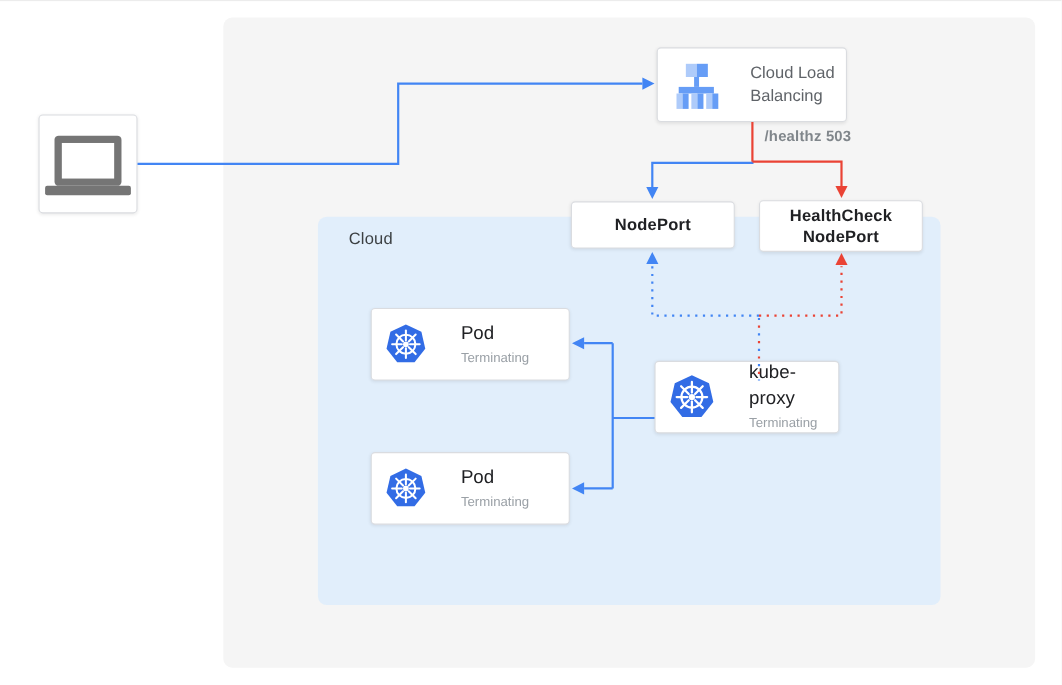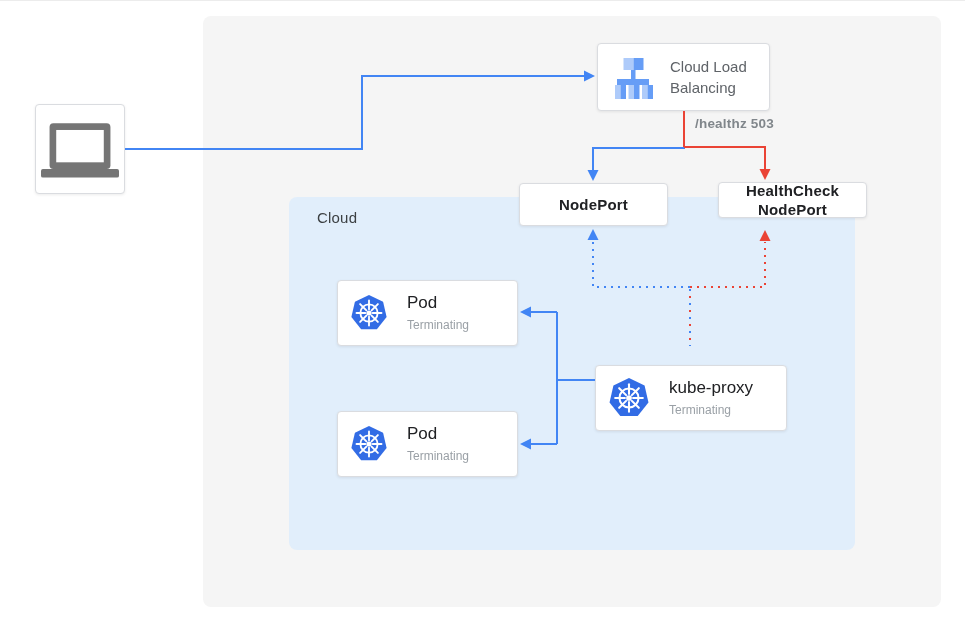--- a/index.html
+++ b/index.html
@@ -22,33 +22,33 @@
   }
   .panel-nodes{
     left:289px;top:196px;width:566px;height:353px;
     background:var(--nodes-bg);border-radius:8px;
   }
   .nodes-label{
     left:28px;top:12px;font-size:15px;color:#3c4043;letter-spacing:.2px;
   }
   .card{
     position:absolute;background:#fff;border:1px solid var(--border);
-    border-radius:4px;box-shadow:0 1px 3px rgba(0,0,0,.08);
+    border-radius:4px;box-shadow:0 1px 3px rgba(0,0,0,.08);gap:12px;
   }
   .client-box{left:35px;top:103px;width:90px;height:90px;display:flex;align-items:center;justify-content:center;}
   .clb-box{left:597px;top:42px;width:173px;height:68px;display:flex;align-items:center;padding-left:12px;}
   .clb-text{margin-left:14px;font-size:15px;line-height:21px;color:var(--gray-text);}
   .port-box{display:flex;align-items:center;justify-content:center;text-align:center;
     font-weight:bold;color:var(--ink);letter-spacing:.2px;}
   .nodeport-box{left:519px;top:182px;width:149px;height:43px;font-size:15px;}
-  .healthcheck-box{left:690px;top:181px;width:149px;height:36px;font-size:15px;line-height:19px;margin-left:28px;}
+  .healthcheck-box{left:690px;top:181px;width:149px;height:47px;font-size:15px;line-height:19px;}
   .node-card{display:flex;align-items:center;padding-left:12px;}
   .pod1-box{left:337px;top:279px;width:181px;height:66px;}
   .pod2-box{left:337px;top:410px;width:181px;height:66px;}
-  .kp-box{left:595px;top:364px;width:192px;height:66px;}
+  .kp-box{left:595px;top:327px;width:168px;height:66px;}
   .node-text{margin-left:19px;}
   .node-title{font-size:17px;color:var(--ink);line-height:23px;}
   .node-sub{font-size:12px;color:var(--subtle-text);line-height:22px;}
   .healthz{
     left:695px;top:115px;font-size:13.5px;font-weight:bold;color:var(--healthz-text);
     letter-spacing:.2px;
   }
   .connectors{left:0;top:0;width:965px;height:623px;pointer-events:none;}
   .connectors path{fill:none;stroke-width:2px;}
   .s-blue{stroke:var(--blue);}

